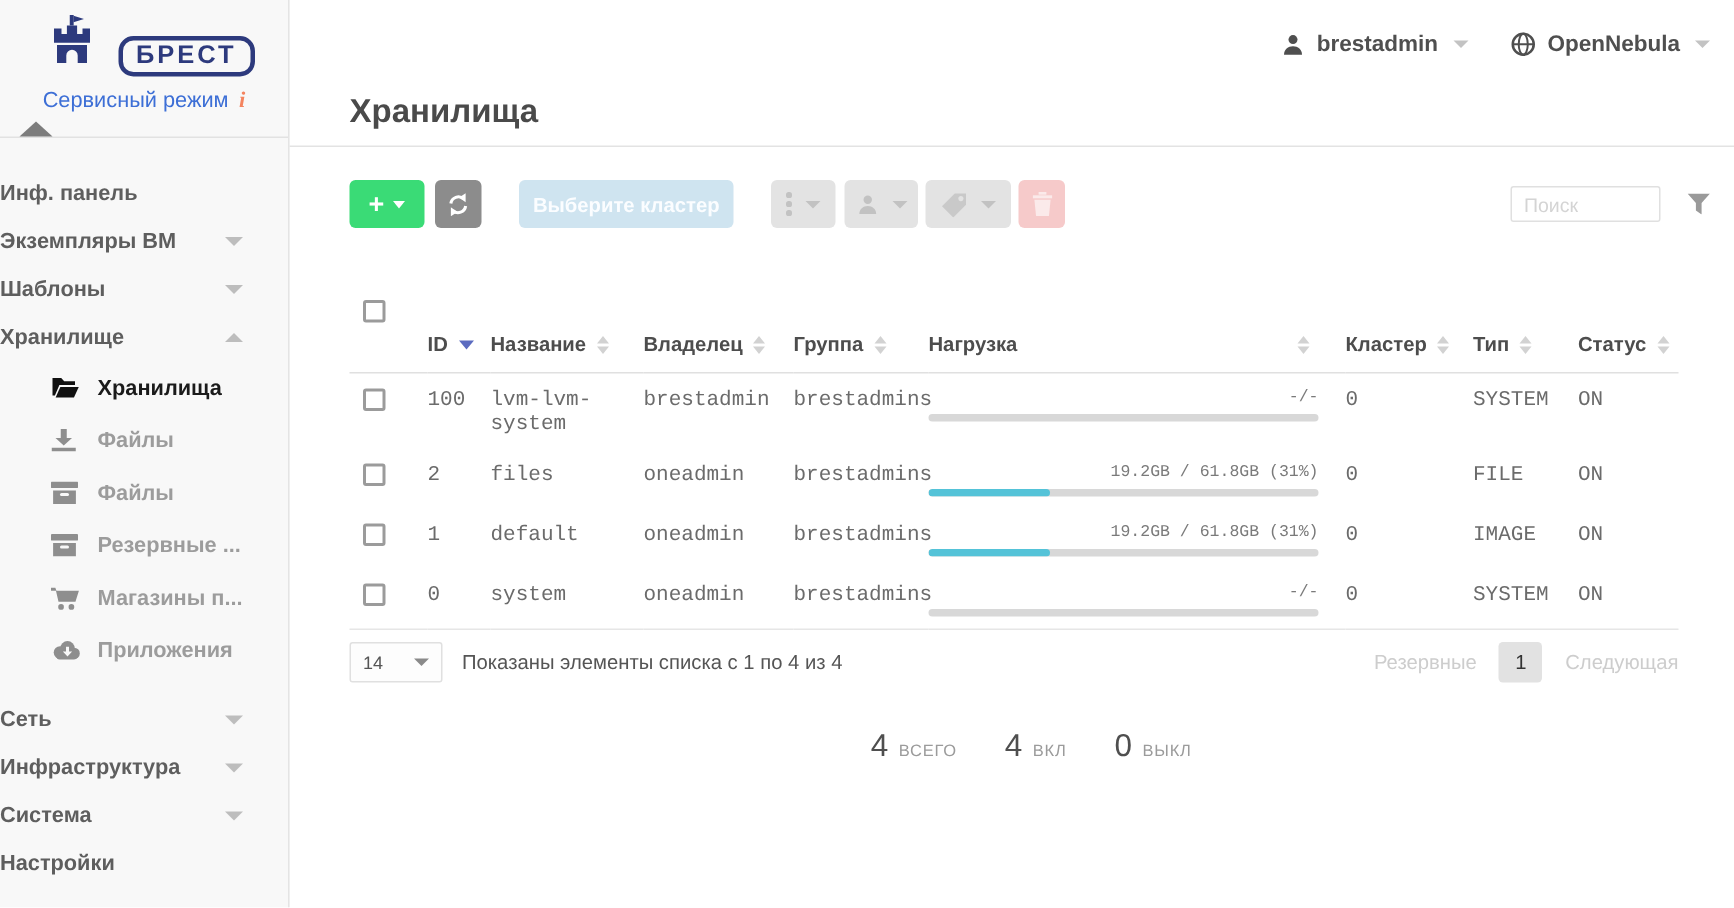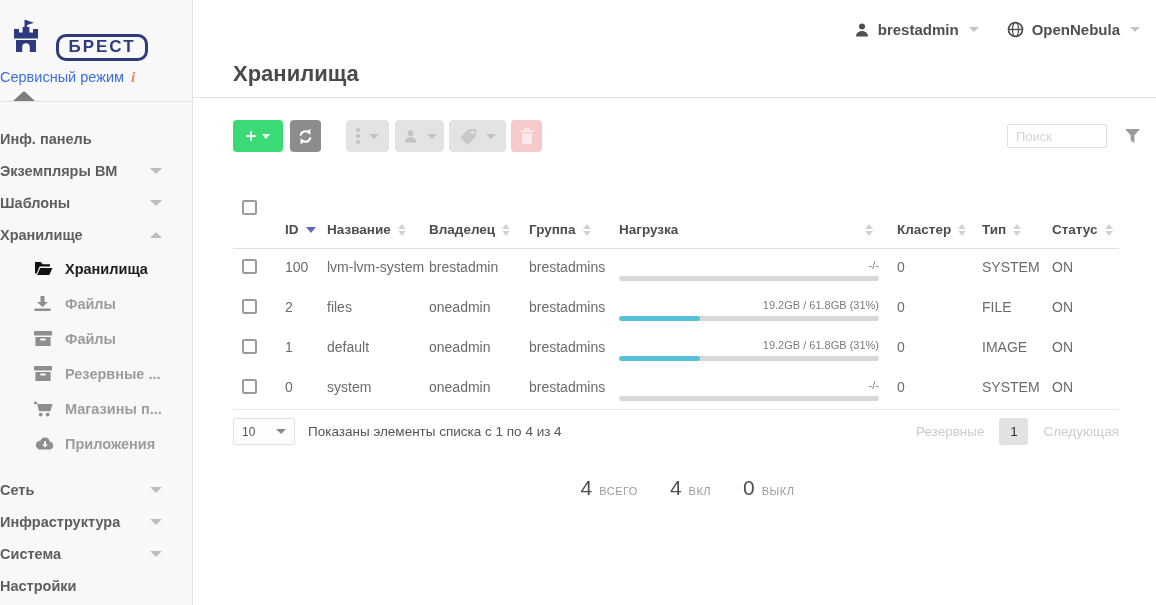--- a/index.html
+++ b/index.html
@@ -2,21 +2,21 @@
 <html><head>
 <meta charset="utf-8">
 <style>
   * { margin:0; padding:0; box-sizing:border-box; }
   html,body { width:1156px; height:605px; overflow:hidden; background:#fff;
               font-family:"Liberation Sans", sans-serif; }
   .app { display:flex; width:1156px; height:605px; }
 
   
   .sidebar { width:193px; background:#f8f8f8; border-right:1px solid #e4e4e4; position:relative; flex:none; }
-  .logo-block { padding-top:20px; }
+  .logo-block { text-align:center; padding-top:10px; }
   .logo-box { display:inline-block; border:3px solid #2d3a7d; border-radius:10px; padding:0 9px 1px;
               color:#2d3a7d; font-weight:bold; font-size:17px; letter-spacing:2px; margin-top:1px; }
   .service-mode { margin-top:8px; color:#3d6fd6; font-size:14.5px; }
   .info-i { color:#f4845f; font-weight:bold; font-family:"Liberation Serif", serif; font-style:italic; margin-left:7px; font-size:15px; }
   .sidebar-divider { margin-top:15px; border-bottom:1px solid #e2e2e2; position:relative; height:0; }
   .collapse-triangle { position:absolute; left:13px; top:-10px; width:0; height:0;
       border-left:11px solid transparent; border-right:11px solid transparent; border-bottom:10px solid #7d7d7d; cursor:pointer; }
   nav.menu { margin-top:21px; }
   .menu-item { height:32px; display:flex; align-items:center; padding-left:0; padding-right:30px;
                color:#5e5e5e; font-weight:bold; font-size:14.5px; cursor:pointer; }
@@ -65,21 +65,21 @@
   col.c-check{width:52px} col.c-id{width:42px} col.c-name{width:102px} col.c-owner{width:100px}
   col.c-group{width:90px} col.c-load{width:278px} col.c-cluster{width:85px} col.c-type{width:70px} col.c-status{width:67px}
   th { text-align:left; font-size:13.5px; color:#4d4d4d; font-weight:bold; padding:11px 0 11px;
        border-bottom:1px solid #e0e0e0; cursor:pointer; }
   th .th-wrap { display:flex; align-items:center;margin-top:41px; }
   th.th-load .th-wrap { justify-content:space-between; padding-right:24px; }
   .sort { display:inline-flex; flex-direction:column; margin-left:7px; gap:2px; }
   .sort .t-up { width:0;height:0;border-left:4px solid transparent;border-right:4px solid transparent;border-bottom:5px solid #d2d2d2; }
   .sort .t-dn { width:0;height:0;border-left:4px solid transparent;border-right:4px solid transparent;border-top:5px solid #d2d2d2; }
   .sort-active { width:0;height:0;border-left:5px solid transparent;border-right:5px solid transparent;border-top:6px solid #5b6bc0; margin-left:7px; }
-  td { font-size:14px; color:#6b6b6b; padding:10px 0 8px; vertical-align:top; }
+  td { font-size:14px; color:#6b6b6b; padding:10px 0 8px; vertical-align:top;font-family:Liberation Mono, monospace; }
   tr.last td { border-bottom:1px solid #e6e6e6; }
   .checkbox { display:inline-block; width:15px; height:15px; border:2px solid #9b9b9b; border-radius:2px; background:#fff; cursor:pointer; }
   td.td-check, th.th-check { padding-left:9px; }
   .load-wrap { padding-right:18px; }
   .load-label { font-size:11px; color:#7a7a7a; text-align:right; margin-bottom:5px; line-height:12px; }
   .load-track { height:5px; background:#d8d8d8; border-radius:3px; overflow:hidden; }
   .load-fill { height:5px; background:#54c3d8; border-radius:3px; width:0; }
 
   
   .table-footer { width:886px; margin-top:8px; display:flex; align-items:center; }
@@ -248,20 +248,23 @@
           <span>+</span>
           <span class="dd-chev"></span>
         </button>
         <button class="btn btn-refresh">
           <svg width="17" height="17" viewBox="0 0 20 20">
             <path d="M4.2 9 a6 6 0 0 1 10 -3.6" stroke="#fff" stroke-width="2.4" fill="none"></path>
             <polygon points="15.8,1 15.8,8 10.6,4.4" fill="#fff"></polygon>
             <path d="M15.8 11 a6 6 0 0 1 -10 3.6" stroke="#fff" stroke-width="2.4" fill="none"></path>
             <polygon points="4.2,19 4.2,12 9.4,15.6" fill="#fff"></polygon>
           </svg>
+        </button>
+        <button class="btn btn-cluster">
+          <span>Выберите кластер</span>
         </button>
         <button class="btn btn-gray btn-dots">
           <span class="dots">
               <i></i>
               <i></i>
               <i></i>
             </span>
           <span class="dd-chev"></span>
         </button>
         <button class="btn btn-gray btn-owner">
@@ -450,21 +453,21 @@
               </td>
             <td>0</td>
             <td>SYSTEM</td>
             <td>ON</td>
           </tr>
         </tbody>
       </table>
 
       <div class="table-footer">
         <div class="page-size">
-          <span>10</span>
+          <span>14</span>
           <span class="dd-chev"></span>
         </div>
         <div class="list-info">Показаны элементы списка с 1 по 4 из 4</div>
         <div class="pager">
           <span class="pg-btn">Резервные</span>
           <span class="current-page">1</span>
           <span class="pg-btn">Следующая</span>
         </div>
       </div>
 

